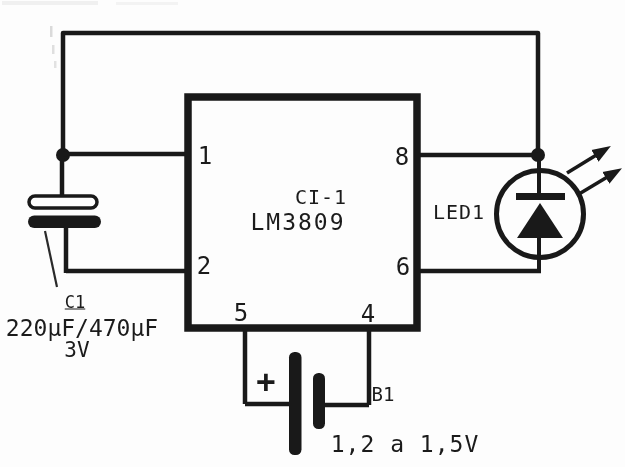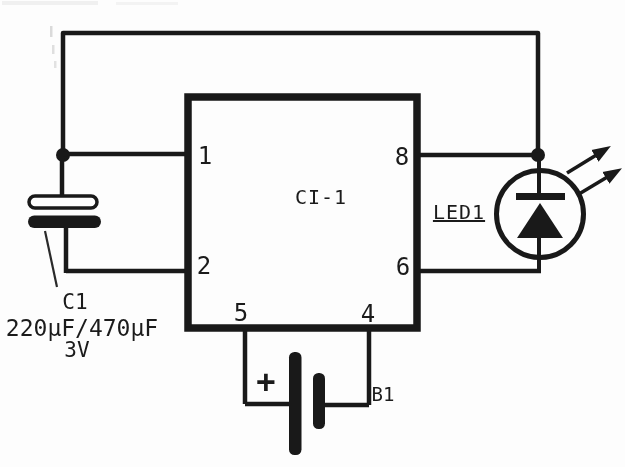--- a/index.html
+++ b/index.html
@@ -17,21 +17,21 @@
     transform:translate(-50%,-50%);
     white-space:nowrap;
     color:#1b1b1b;
     line-height:1;
     user-select:none;
   }
   .pin{font-size:24px;}
   .ic-ref{font-size:20px;letter-spacing:1px;}
   .ic-part{font-size:23px;letter-spacing:2px;}
   .led-ref{font-size:20px;letter-spacing:1px;}
-  .cap-ref{font-size:21px;}
+  .cap-ref{font-size:17px;text-decoration:underline;}
   .cap-val{font-size:23px;}
   .cap-v{font-size:21px;}
   .bat-plus{font-size:32px;font-weight:bold;}
   .bat-ref{font-size:19px;}
   .bat-val{font-size:23px;letter-spacing:1px;}
 </style>
 </head>
 <body>
 
 <div class="canvas">
@@ -94,23 +94,25 @@
   </svg>
 
   <div class="lbl pin" style="left:205px;top:156px;">1</div>
   <div class="lbl pin" style="left:402px;top:157px;">8</div>
   <div class="lbl pin" style="left:204px;top:266px;">2</div>
   <div class="lbl pin" style="left:403px;top:267px;">6</div>
   <div class="lbl pin" style="left:241px;top:313px;">5</div>
   <div class="lbl pin" style="left:368px;top:314px;">4</div>
 
   <div class="lbl ic-ref" style="left:297px;top:197px;margin-left:24px;">CI-1</div>
+  <div class="lbl ic-part" style="left:298px;top:222px;">LM3809</div>
 
-  <div class="lbl led-ref" style="left:459px;top:212px;text-decoration:underline;">LED1</div>
+  <div class="lbl led-ref" style="left:459px;top:212px;">LED1</div>
 
   <div class="lbl cap-ref" style="left:75px;top:302px;">C1</div>
   <div class="lbl cap-val" style="left:82px;top:328px;">220µF/470µF</div>
   <div class="lbl cap-v" style="left:77px;top:350px;">3V</div>
 
   <div class="lbl bat-plus" style="left:266px;top:381px;">+</div>
   <div class="lbl bat-ref" style="left:383px;top:394px;">B1</div>
+  <div class="lbl bat-val" style="left:405px;top:444px;">1,2 a 1,5V</div>
 
 </div>
 
 </body></html>

